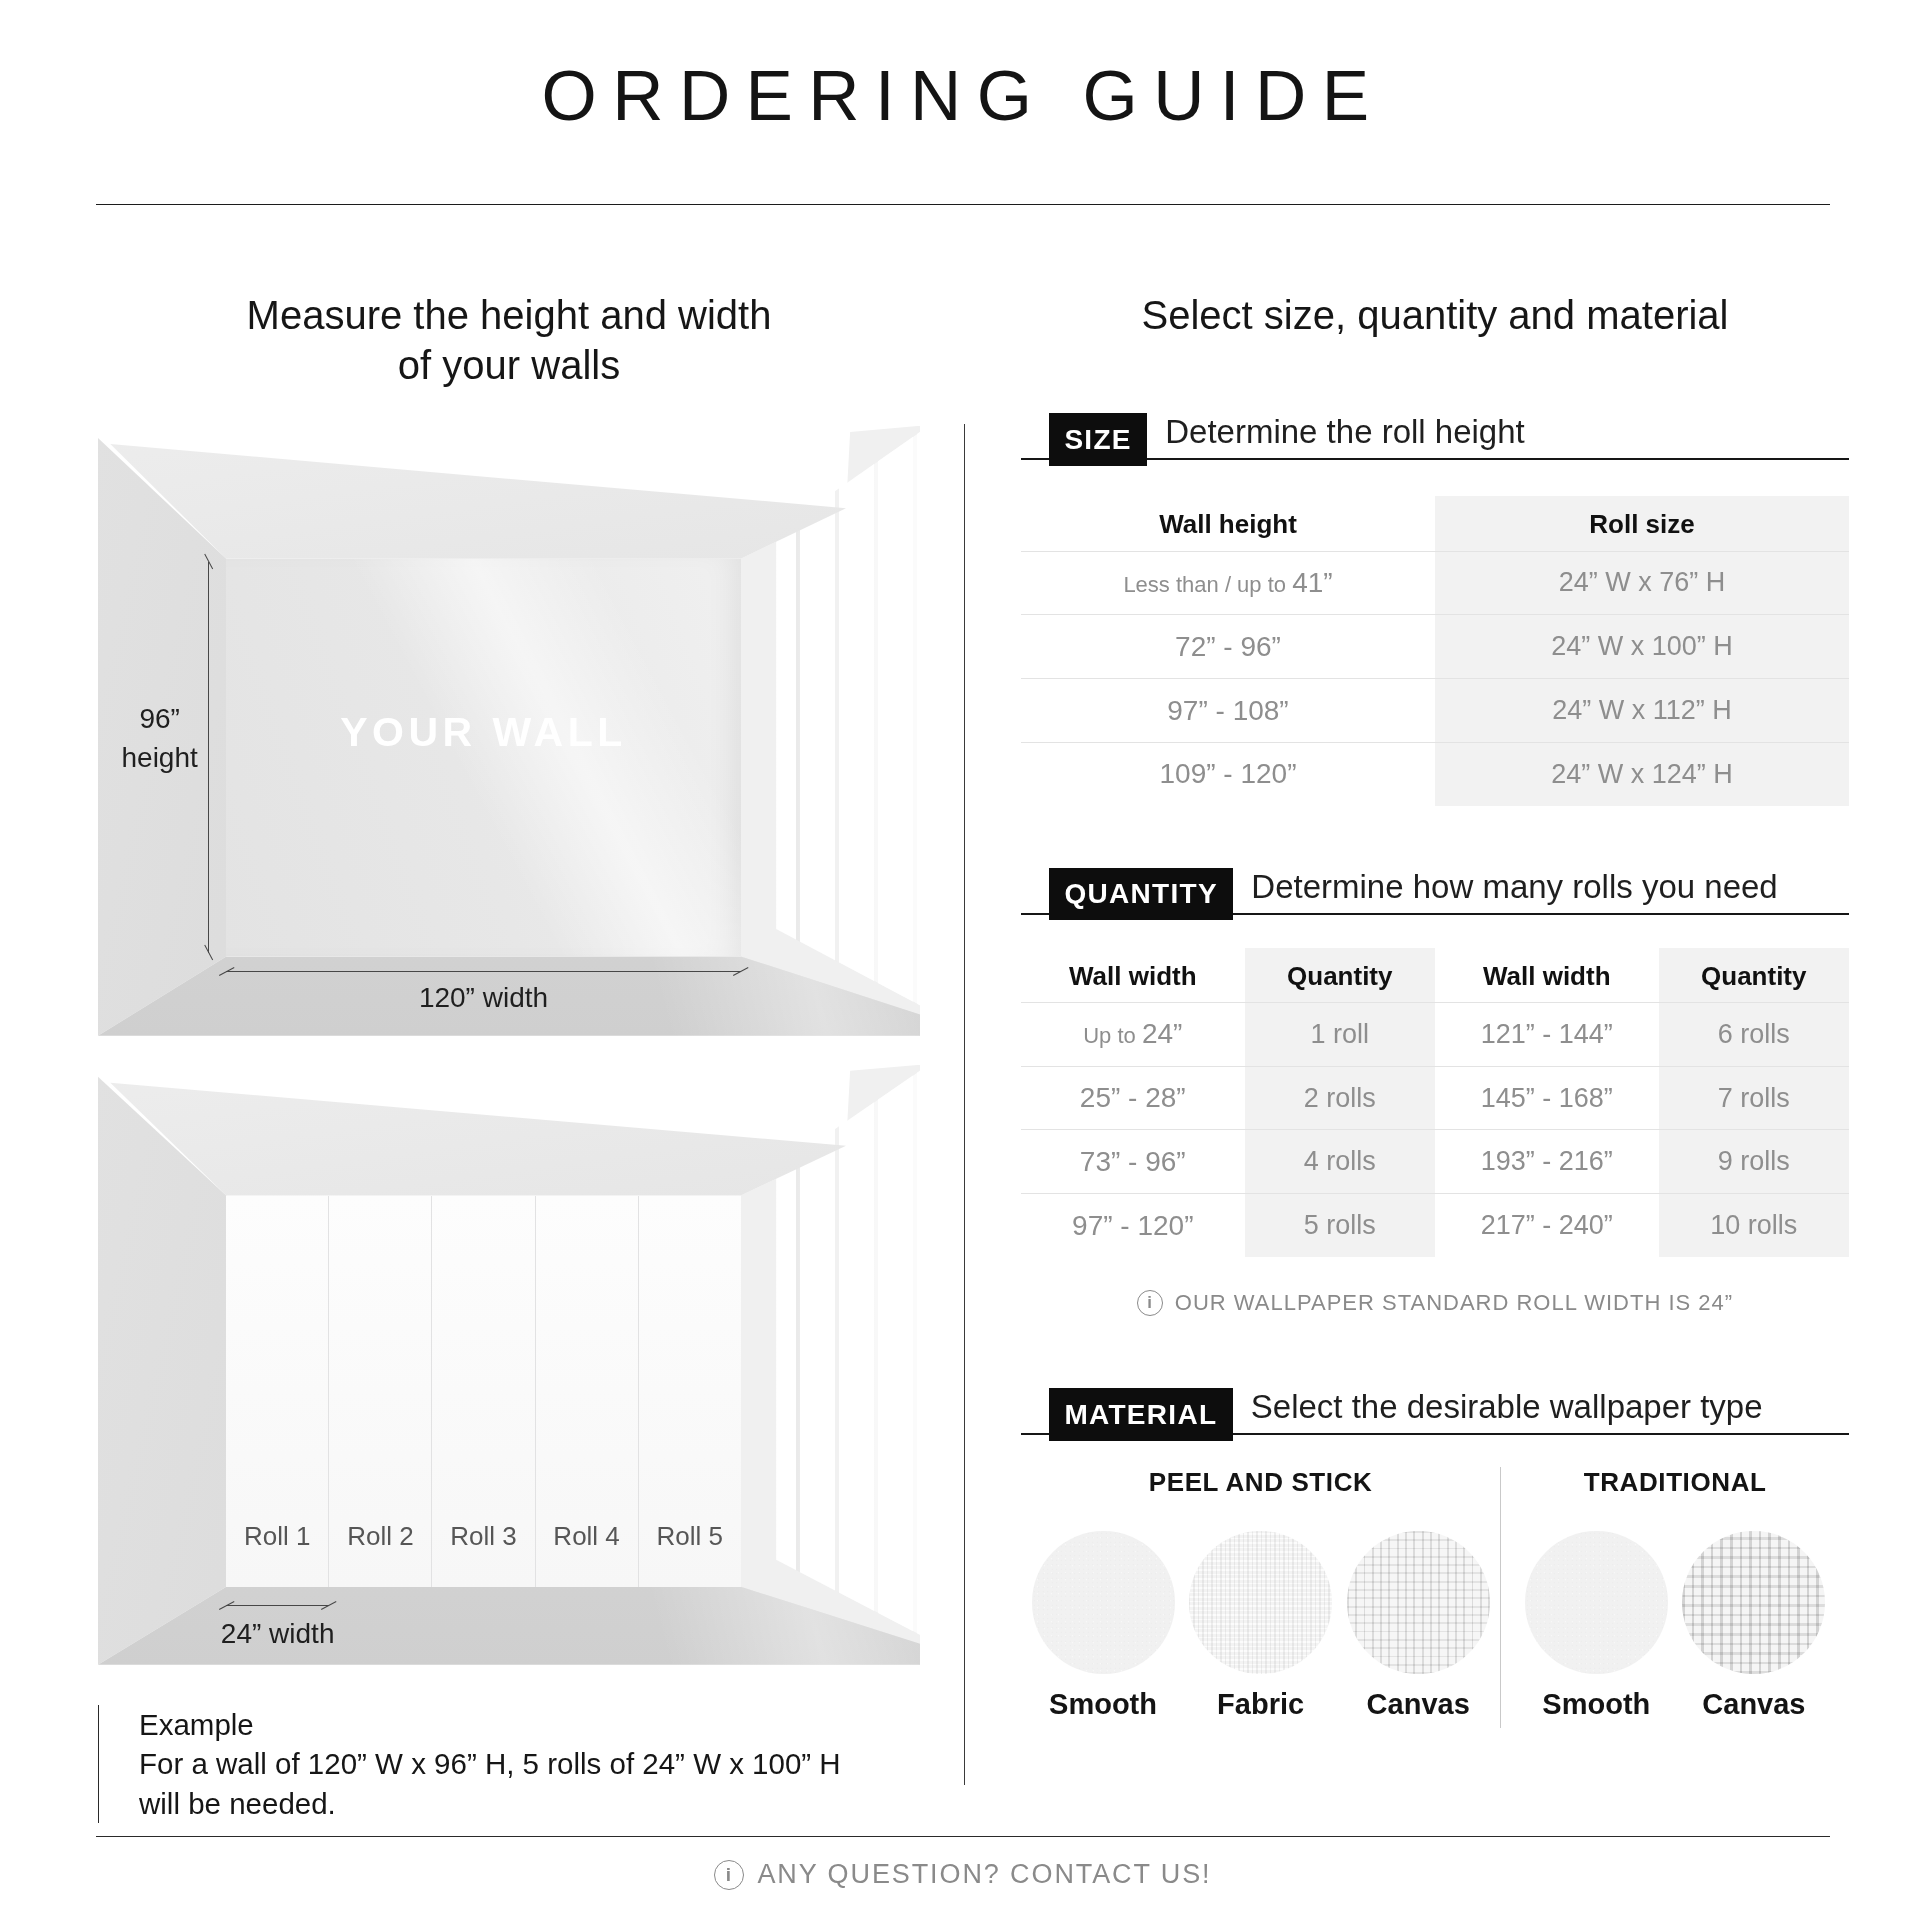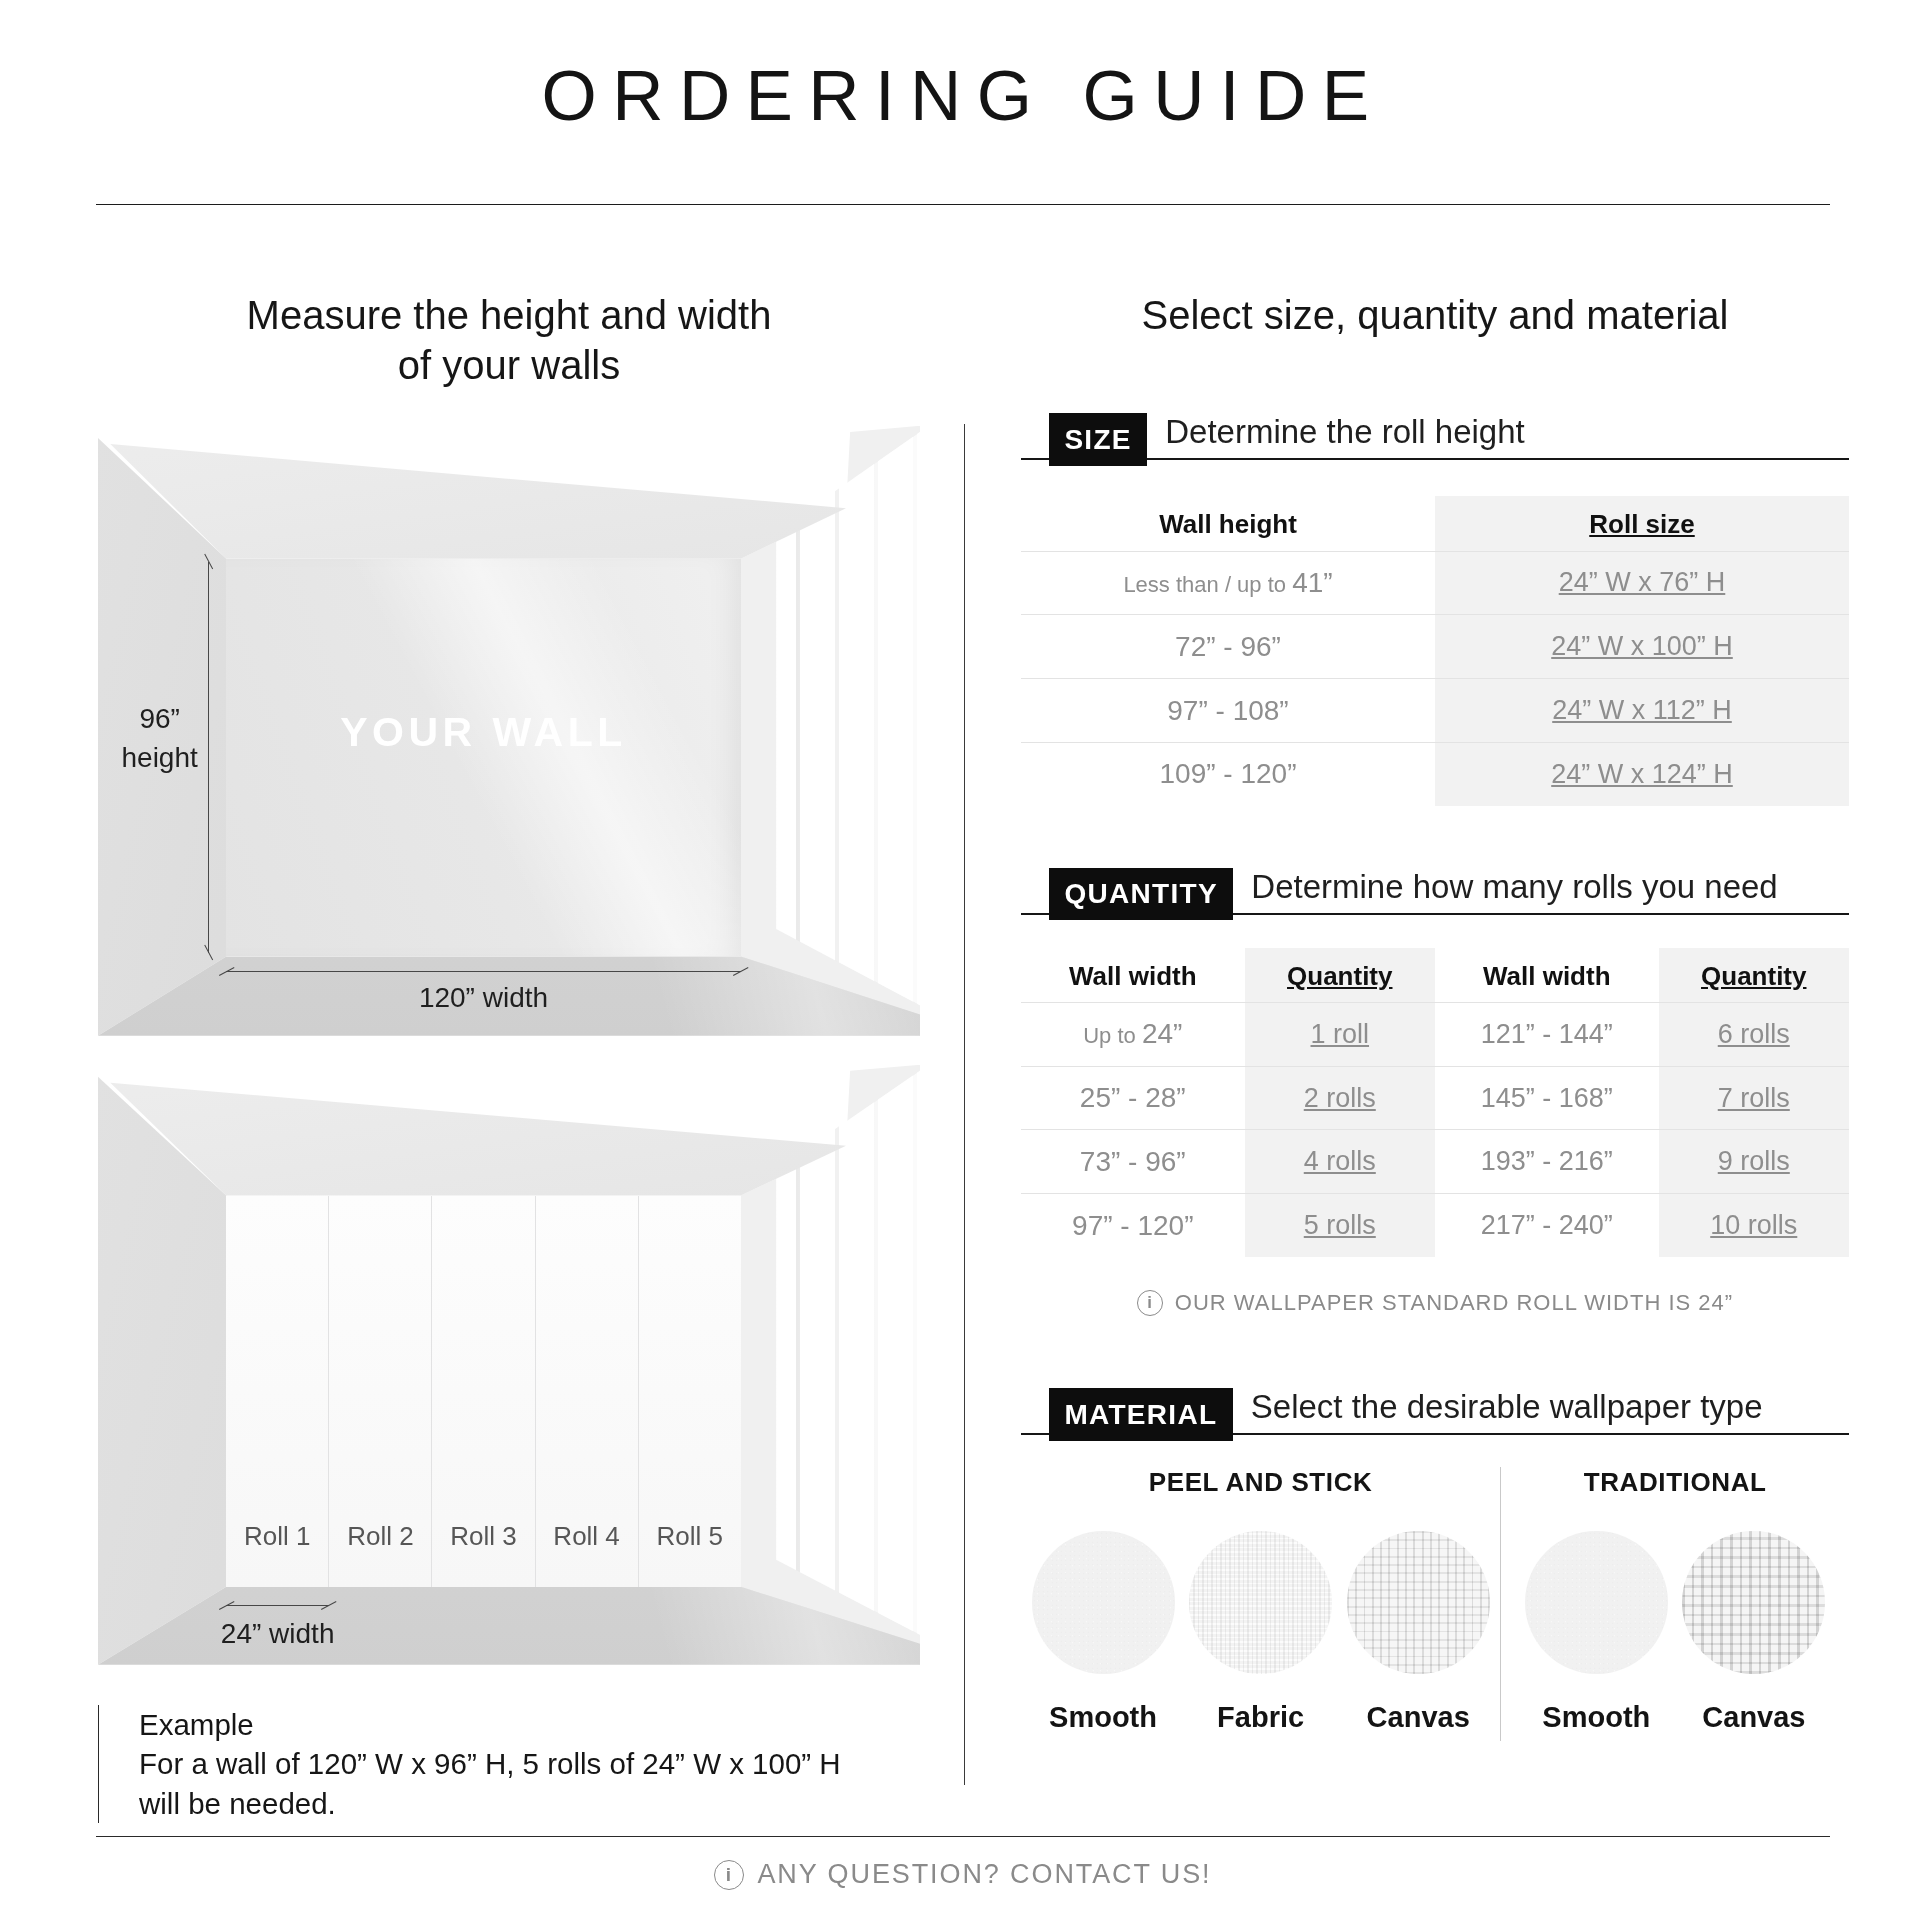--- a/index.html
+++ b/index.html
@@ -85,21 +85,21 @@
   .sec-size{margin-top:73px;}
   .sec-quantity{margin-top:62px;}
   .sec-material{margin-top:72px;}
 
   table{border-collapse:collapse;width:100%;}
   th{font-size:26px;font-weight:700;color:#111;padding:13px 0 10.3px;text-align:center;}
   td{font-size:27px;color:#8e8e8e;padding:15.4px 0;text-align:center;}
   tbody td{border-top:1.3px solid #e3e3e3;}
   .cell-pre{font-size:22px;}
   .cell-val{font-size:28px;}
-  .c-q{background:#f2f2f2;text-decoration:underline;}
+  .c-q{background:#f2f2f2;}
   .size-table{margin-top:36px;}
   .size-table .c-wall{width:50%;}
   .size-table .c-roll{width:50%;}
   .custom-order{display:inline-block;max-width:282px;font-size:22px;line-height:1.32;}
   .qty-table{margin-top:33px;}
   .qty-table .cw1{width:27%;} .qty-table .cq1{width:23%;}
   .qty-table .cw2{width:27%;} .qty-table .cq2{width:23%;}
 
   .roll-note{margin-top:33px;display:flex;align-items:center;justify-content:center;gap:11.6px;
     color:#8a8a8a;font-size:22px;letter-spacing:1px;}
@@ -108,21 +108,21 @@
     font-size:16.7px;font-weight:700;color:#8a8a8a;line-height:1;}
 
   
   .mat-groups{display:flex;margin-top:32px;}
   .mat-group-peel{width:58%;border-right:1.3px solid #c9c9c9;box-sizing:border-box;padding-bottom:6.4px;}
   .mat-group-trad{flex:1;}
   .mat-title{text-align:center;font-size:26px;font-weight:700;letter-spacing:0.6px;color:#141414;}
   .swatch-row{display:flex;justify-content:center;gap:11.6px;margin-top:33px;}
   .swatch{display:flex;flex-direction:column;align-items:center;width:146px;}
   .swatch-circle{width:143px;height:143px;border-radius:50%;}
-  .swatch-label{margin-top:27px;font-size:29px;font-weight:700;color:#141414;}
+  .swatch-label{margin-top:14px;font-size:29px;font-weight:700;color:#141414;}
   .tex-smooth{background-color:#f1f1f1;
     background-image:radial-gradient(#e9e9e9 0.6px,transparent 0.6px),radial-gradient(#fafafa 0.6px,transparent 0.6px);
     background-size:4.5px 4.5px,7px 7px;background-position:0 0,1.9px 3.2px;}
   .tex-fabric{background-color:#f3f3f3;
     background-image:repeating-linear-gradient(90deg,rgba(0,0,0,.06) 0 1.3px,transparent 1.3px 4.5px),
       repeating-linear-gradient(0deg,rgba(255,255,255,.75) 0 1.3px,transparent 1.3px 4.5px);}
   .tex-canvas{background-color:#f6f6f6;
     background-image:repeating-linear-gradient(90deg,rgba(0,0,0,.11) 0 1.9px,transparent 1.9px 8.3px),
       repeating-linear-gradient(0deg,rgba(0,0,0,.08) 0 1.9px,transparent 1.9px 8.3px);}
   .tex-canvas-b{background-color:#f5f5f5;

